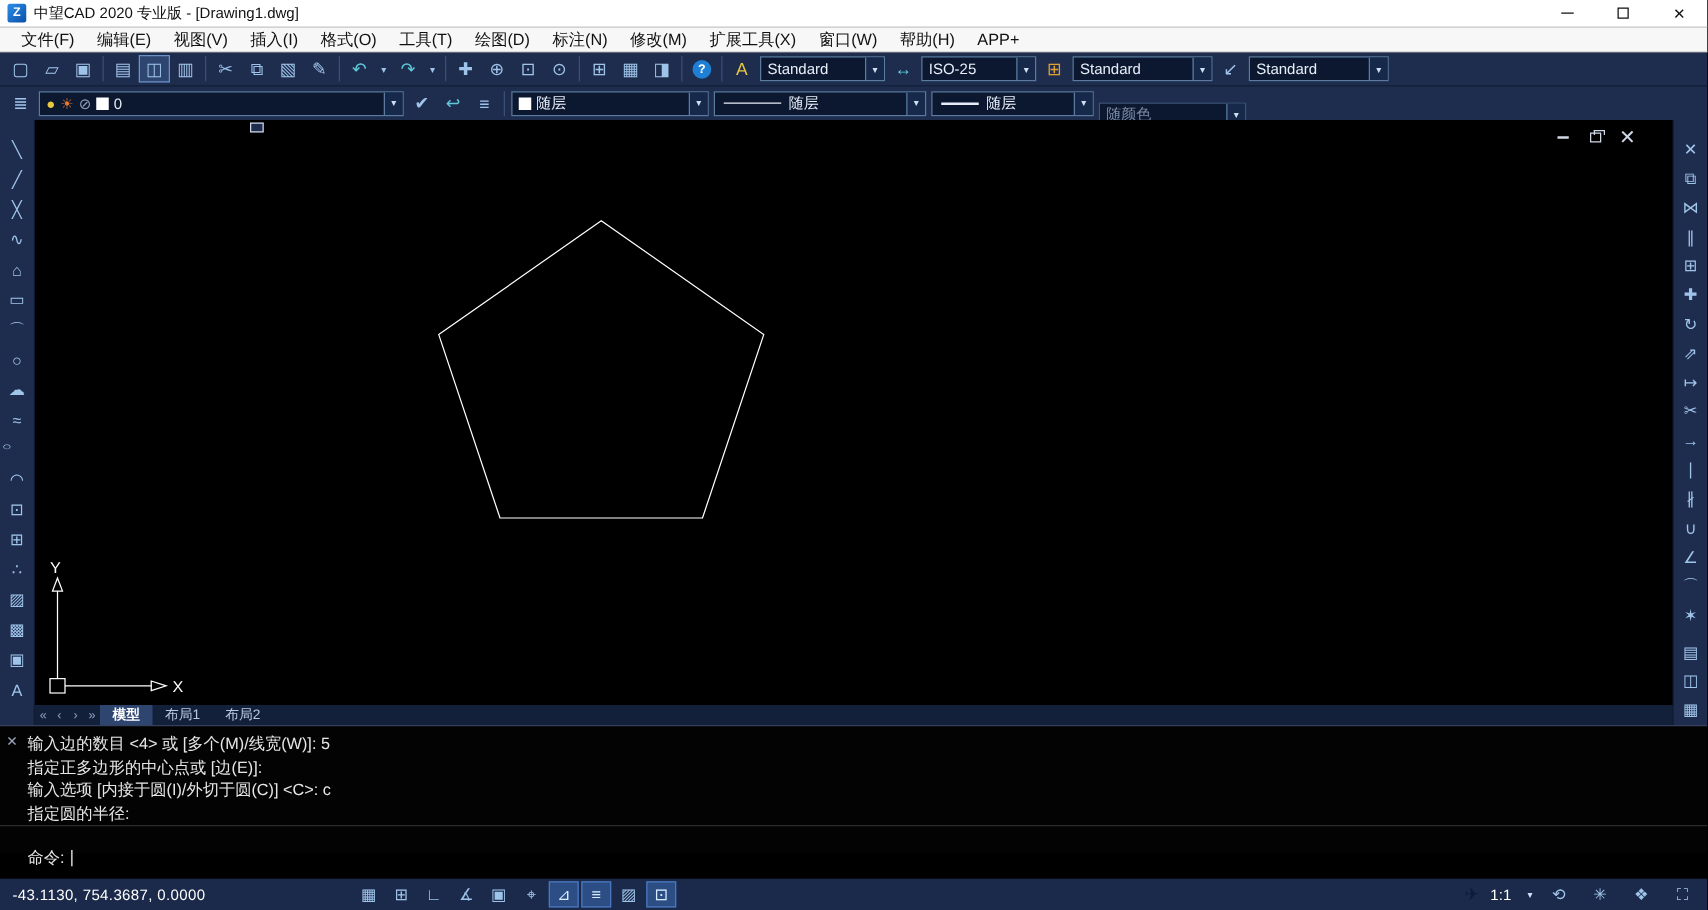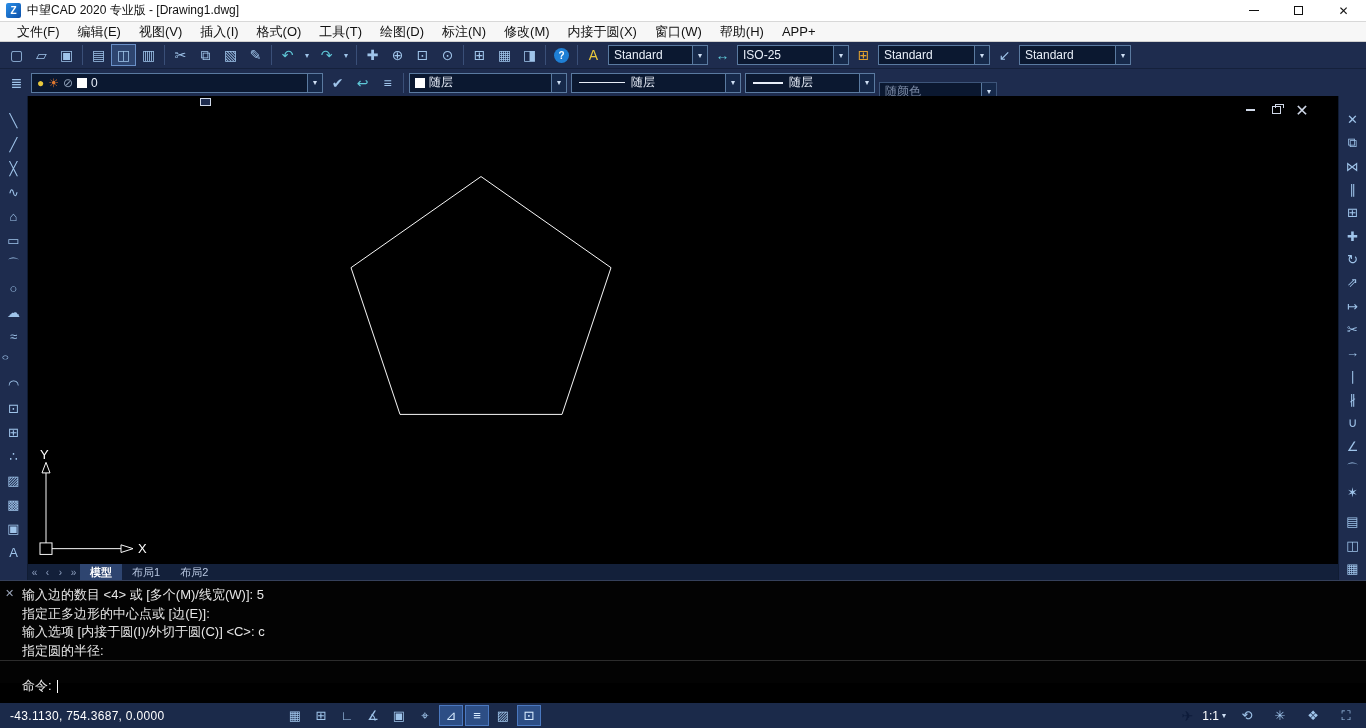--- a/index.html
+++ b/index.html
@@ -77,21 +77,21 @@
   .cursor { display:inline-block; width:1px; height:13px; background:#ffffff; vertical-align:middle; margin-left:5px; }
 
   
   .statusbar { height:25px; background:#1b2a4a; display:flex; align-items:center; color:#ffffff; font-size:12px; flex:none;margin-top:20px; }
   .coords { margin-left:10px; width:225px; letter-spacing:.3px; }
   .stoggles { display:flex; margin-left:48px; gap:2px; }
   .stog { width:24px; height:21px; display:flex; align-items:center; justify-content:center; color:#9fc4ea; font-size:13px; border:1px solid transparent; }
   .stog.active { background:#2d4e85; border:1px solid #4a78c0; color:#d8ecff; }
   .sright { margin-left:auto; display:flex; align-items:center; gap:9px; margin-right:8px; }
   .plane { color:#0d1b3a; font-size:14px; }
-  .scale-btn { display:flex; align-items:center; gap:3px; color:#fff; }
+  .scale-btn { display:flex; align-items:center; gap:13px; color:#fff; }
   .scale-caret { font-size:8px; color:#cfe0f4; }
 </style>
 </head>
 <body>
 
 <div class="window">
 
   <div class="titlebar">
     <div class="logo">Z</div>
     <span class="title-text">中望CAD 2020 专业版 - [Drawing1.dwg]</span>
@@ -109,21 +109,21 @@
   <div class="menubar">
     <span class="menu-item">文件(F)</span>
     <span class="menu-item">编辑(E)</span>
     <span class="menu-item">视图(V)</span>
     <span class="menu-item">插入(I)</span>
     <span class="menu-item">格式(O)</span>
     <span class="menu-item">工具(T)</span>
     <span class="menu-item">绘图(D)</span>
     <span class="menu-item">标注(N)</span>
     <span class="menu-item">修改(M)</span>
-    <span class="menu-item">内接于圆(X)</span>
+    <span class="menu-item">扩展工具(X)</span>
     <span class="menu-item">窗口(W)</span>
     <span class="menu-item">帮助(H)</span>
     <span class="menu-item">APP+</span>
   </div>
 
   <div class="toolbar r1">
     <span class="tbtn">▢</span>
     <span class="tbtn">▱</span>
     <span class="tbtn">▣</span>
     <span class="sep"></span>
@@ -153,21 +153,21 @@
     <span class="tbtn">
         <span class="help-circle">?</span>
       </span>
     <span class="sep"></span>
     <span class="tbtn c-yellow">A</span>
     <div class="combo" style="width:100px;">
       <span class="ctext">Standard</span>
       <span class="caret">▾</span>
     </div>
     <span class="tbtn c-cyan">↔</span>
-    <div class="combo" style="width:112px;">
+    <div class="combo" style="width:92px;">
       <span class="ctext">ISO-25</span>
       <span class="caret">▾</span>
     </div>
     <span class="tbtn c-orange">⊞</span>
     <div class="combo" style="width:112px;">
       <span class="ctext">Standard</span>
       <span class="caret">▾</span>
     </div>
     <span class="tbtn">↙</span>
     <div class="combo" style="width:112px;">

